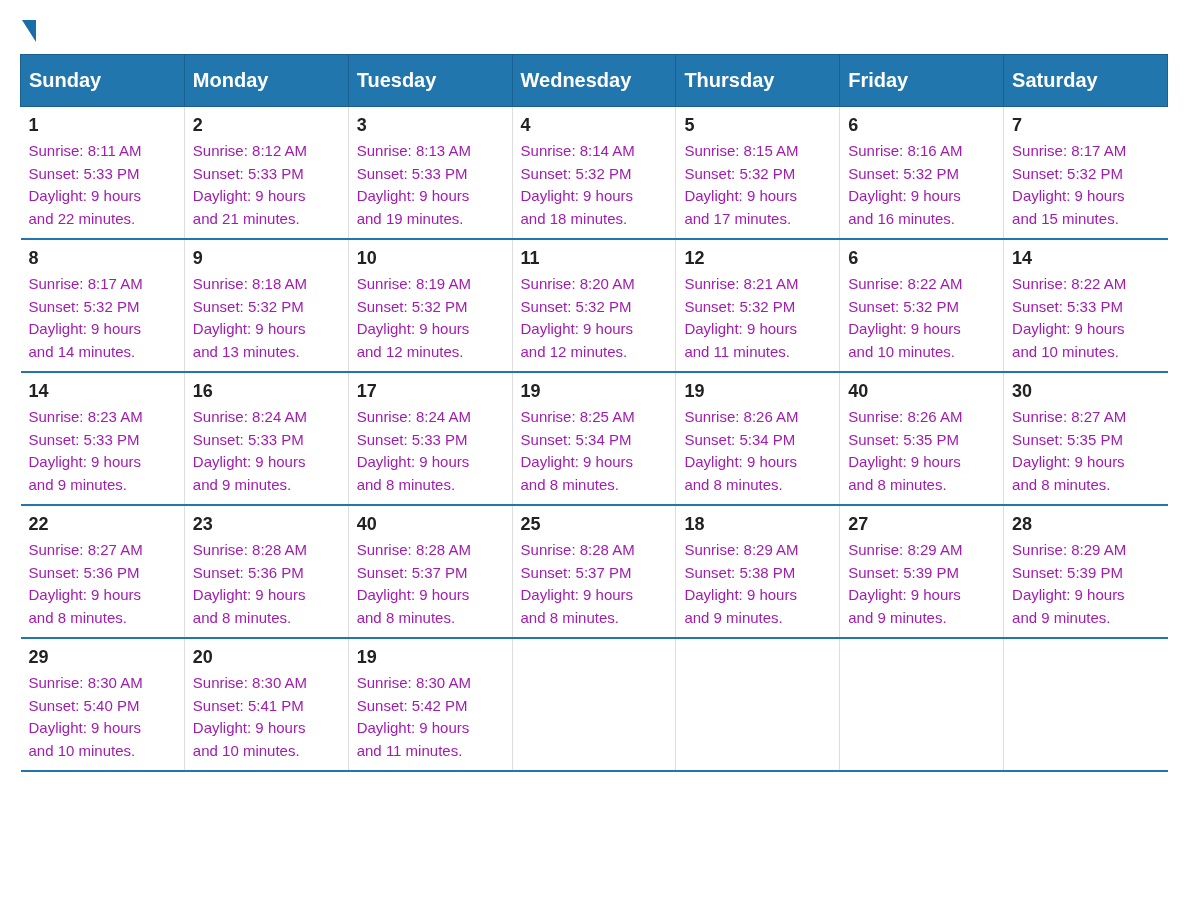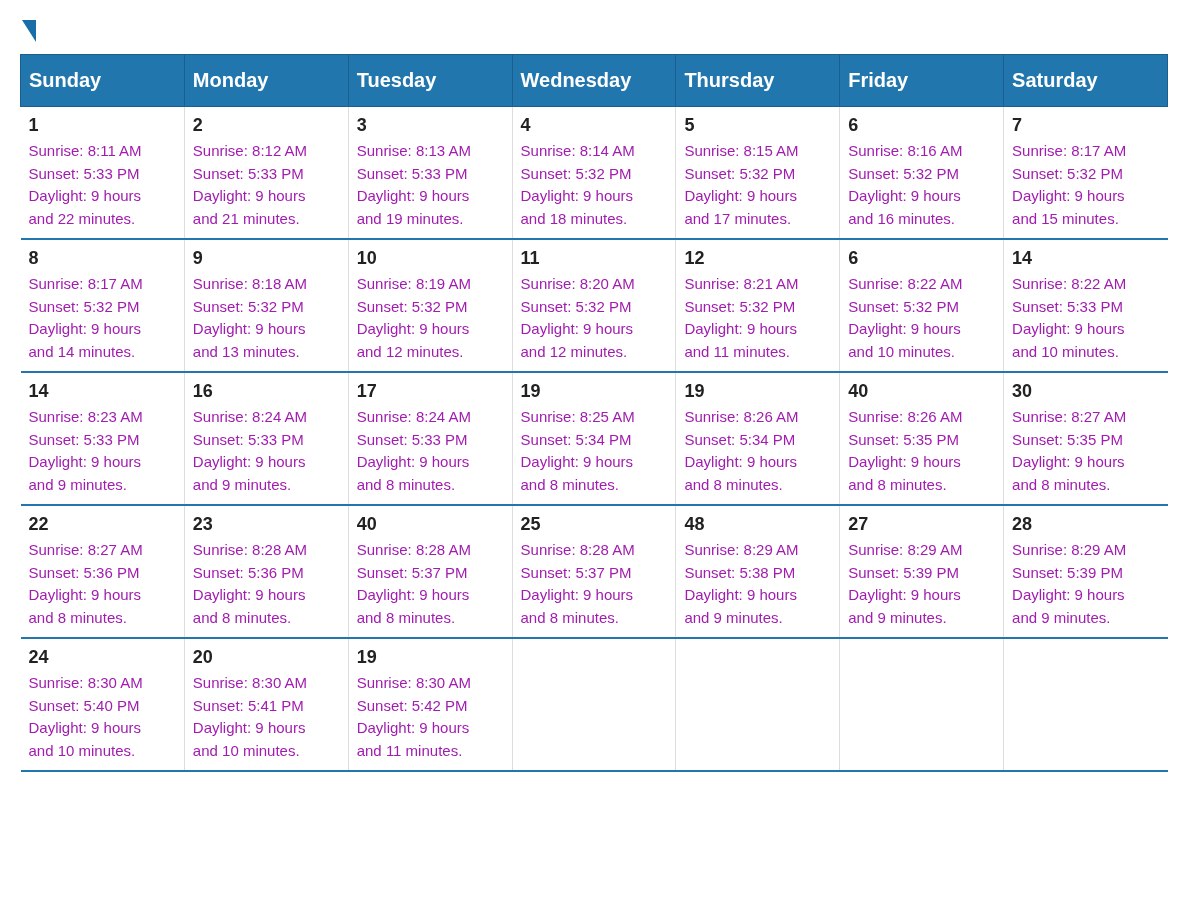--- a/index.html
+++ b/index.html
@@ -358,21 +358,21 @@
         <td>
           <span class="day-number">25</span>
         <div class="day-info">
           Sunrise: 8:28 AM<br>
           Sunset: 5:37 PM<br>
           Daylight: 9 hours<br>
           and 8 minutes.
         </div>
         </td>
         <td>
-          <span class="day-number">48</span>
+          <span class="day-number">18</span>
         <div class="day-info">
           Sunrise: 8:29 AM<br>
           Sunset: 5:38 PM<br>
           Daylight: 9 hours<br>
           and 9 minutes.
         </div>
         </td>
         <td>
           <span class="day-number">27</span>
         <div class="day-info">
@@ -387,21 +387,21 @@
         <div class="day-info">
           Sunrise: 8:29 AM<br>
           Sunset: 5:39 PM<br>
           Daylight: 9 hours<br>
           and 9 minutes.
         </div>
         </td>
       </tr>
       <tr>
         <td>
-          <span class="day-number">24</span>
+          <span class="day-number">29</span>
         <div class="day-info">
           Sunrise: 8:30 AM<br>
           Sunset: 5:40 PM<br>
           Daylight: 9 hours<br>
           and 10 minutes.
         </div>
         </td>
         <td>
           <span class="day-number">20</span>
         <div class="day-info">

